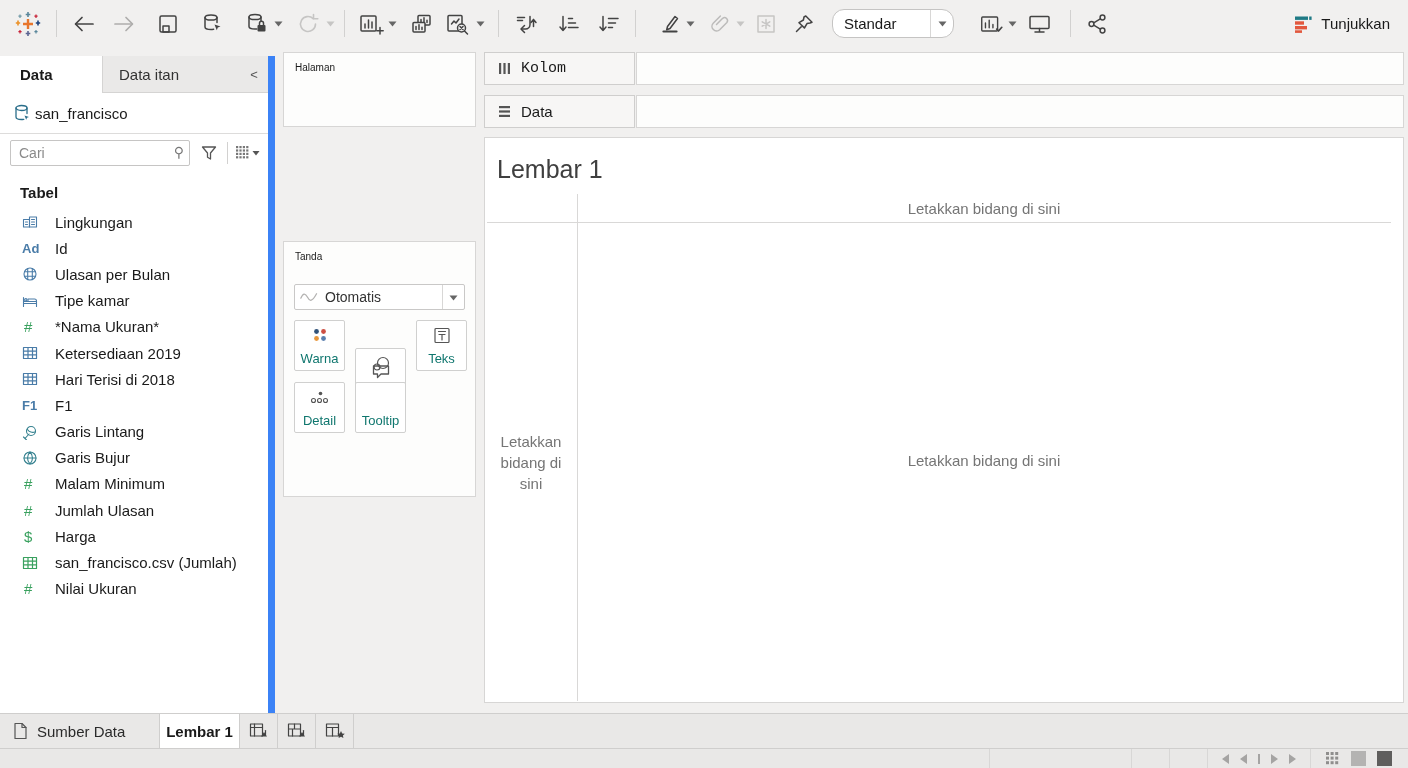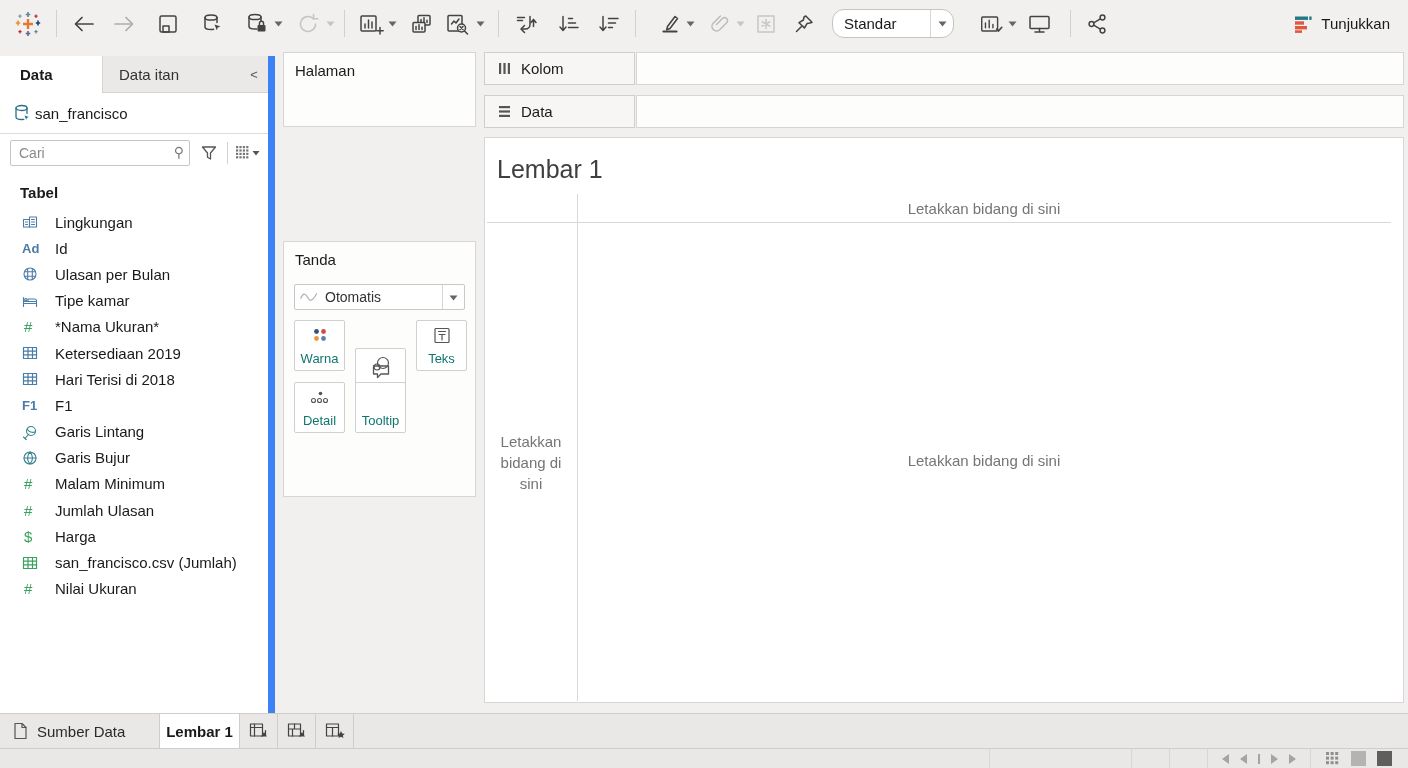--- a/index.html
+++ b/index.html
@@ -36,35 +36,35 @@
   .field-row { height:26.2px; display:flex; align-items:center; padding-left:22px; font-size:15px; }
   .field-icon { width:26px; display:flex; align-items:center; font-size:13px; font-weight:bold; letter-spacing:0; }
   .field-icon svg { display:block; }
   .field-label { padding-left:7px; color:#1a1a1a; white-space:nowrap; }
   .c-dim { color:#4a7ca8; }
   .c-meas { color:#3aa15f; }
   .c-geo { color:#35818f; }
 
   
   .card { position:absolute; left:283px; width:193px; background:#fdfdfc; border:1px solid #d7d6d5; }
-  .card-label { font-size:15px; color:#1a1a1a; padding:9px 0 0 11px; }
+  .card-label { font-size:10px; color:#1a1a1a; padding:9px 0 0 11px; }
   #card-pages { top:52px; height:75px; }
   #card-filters { top:138px; height:93px; }
   #card-marks { top:241px; height:256px; }
   .mark-dd { position:absolute; left:10px; right:10px; top:42px; height:26px; background:#fff; border:1px solid #c9c8c7; border-radius:2px; display:flex; align-items:center; }
   .mark-dd .dd-icon { width:30px; display:flex; justify-content:center; }
   .mark-dd .dd-label { flex:1; font-size:14px; color:#333; }
   .mark-dd .dd-caret { width:22px; height:100%; border-left:1px solid #d8d7d6; display:flex; align-items:center; justify-content:center; }
   .mark-btn { position:absolute; width:51px; height:51px; background:#fff; border:1px solid #d0d0cf; border-radius:2px; display:flex; flex-direction:column; align-items:center; justify-content:flex-end; padding-bottom:4px; }
   .mark-btn .mb-icon { flex:1; display:flex; align-items:center; justify-content:center; width:100%; }
   .mark-btn .mb-label { font-size:13px; color:#0f766e; }
 
   
   .shelf { position:absolute; left:484px; right:4px; height:33px; display:flex; }
-  #shelf-cols { top:52px; } #shelf-rows { top:95px; }
+  #shelf-cols { top:52px;font-family:Liberation Mono, monospace; } #shelf-rows { top:95px; }
   .shelf-head { width:151px; background:#f7f6f5; border:1px solid #cfcecd; display:flex; align-items:center; gap:9px; padding-left:12px; font-size:15px; }
   .shelf-body { flex:1; margin-left:1px; background:#fdfdfc; border:1px solid #d7d6d5; }
 
   
   .canvas { position:absolute; left:484px; top:137px; width:920px; height:566px; background:#fff; border:1px solid #d7d6d5; }
   .sheet-title { position:absolute; left:12px; top:17px; font-size:25px; color:#3f3f3f; }
   .gl-v { position:absolute; left:92px; top:56px; width:1px; height:507px; background:#d9d8d7; }
   .gl-h { position:absolute; left:2px; top:84px; width:904px; height:1px; background:#d9d8d7; }
   .drop-hint { position:absolute; color:#757575; font-size:15px; text-align:center; }
   .hint-top { left:92px; width:814px; top:62px; }

